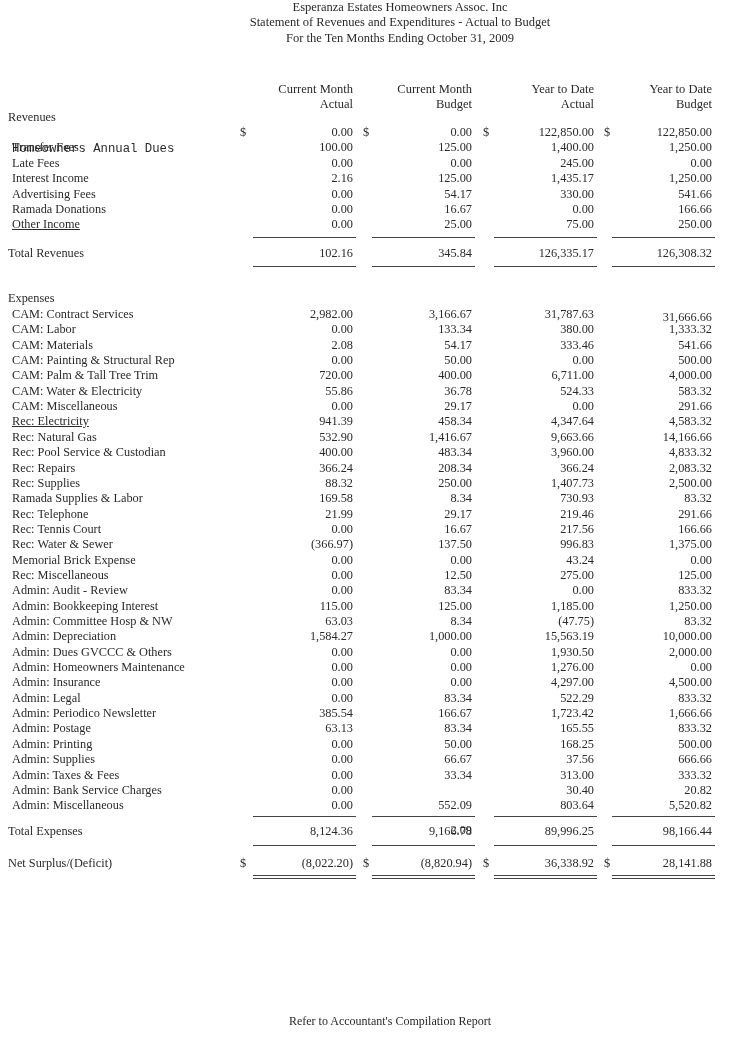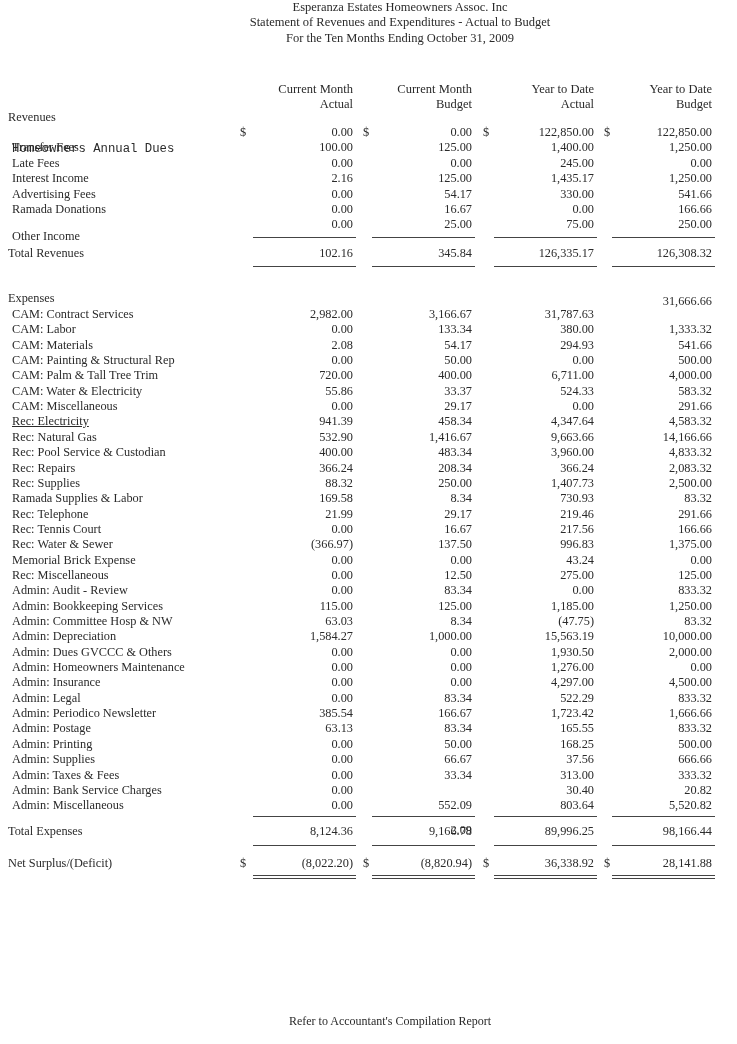--- a/index.html
+++ b/index.html
@@ -58,21 +58,21 @@
       <div class="lbl" style="top:187px;">Advertising Fees</div>
       <div class="num" style="top:187px;left:248px;width:105px;">0.00</div>
       <div class="num" style="top:187px;left:367px;width:105px;">54.17</div>
       <div class="num" style="top:187px;left:489px;width:105px;">330.00</div>
       <div class="num" style="top:187px;left:607px;width:105px;">541.66</div>
       <div class="lbl" style="top:202px;">Ramada Donations</div>
       <div class="num" style="top:202px;left:248px;width:105px;">0.00</div>
       <div class="num" style="top:202px;left:367px;width:105px;">16.67</div>
       <div class="num" style="top:202px;left:489px;width:105px;">0.00</div>
       <div class="num" style="top:202px;left:607px;width:105px;">166.66</div>
-      <div class="lbl" style="top:229px;">Other Income</div>
+      <div class="lbl" style="top:217px;text-decoration:underline;">Other Income</div>
       <div class="num" style="top:217px;left:248px;width:105px;">0.00</div>
       <div class="num" style="top:217px;left:367px;width:105px;">25.00</div>
       <div class="num" style="top:217px;left:489px;width:105px;">75.00</div>
       <div class="num" style="top:217px;left:607px;width:105px;">250.00</div>
       <div class="rule" style="left:253px;width:103px;top:237px;"></div>
       <div class="rule" style="left:372px;width:103px;top:237px;"></div>
       <div class="rule" style="left:494px;width:103px;top:237px;"></div>
       <div class="rule" style="left:612px;width:103px;top:237px;"></div>
       <div class="lbl" style="top: 246px; left: 8px;">Total Revenues</div>
       <div class="num" style="top:246px;left:248px;width:105px;">102.16</div>
@@ -81,44 +81,44 @@
       <div class="num" style="top:246px;left:607px;width:105px;">126,308.32</div>
       <div class="rule" style="left:253px;width:103px;top:266px;"></div>
       <div class="rule" style="left:372px;width:103px;top:266px;"></div>
       <div class="rule" style="left:494px;width:103px;top:266px;"></div>
       <div class="rule" style="left:612px;width:103px;top:266px;"></div>
       <div class="lbl section" style="top:291px;">Expenses</div>
       <div class="lbl" style="top:307px;">CAM: Contract Services</div>
       <div class="num" style="top:307px;left:248px;width:105px;">2,982.00</div>
       <div class="num" style="top:307px;left:367px;width:105px;">3,166.67</div>
       <div class="num" style="top:307px;left:489px;width:105px;">31,787.63</div>
-      <div class="num" style="top:294px;left:607px;width:105px;">31,666.66</div>
+      <div class="num" style="top:310px;left:607px;width:105px;">31,666.66</div>
       <div class="lbl" style="top:322px;">CAM: Labor</div>
       <div class="num" style="top:322px;left:248px;width:105px;">0.00</div>
       <div class="num" style="top:322px;left:367px;width:105px;">133.34</div>
       <div class="num" style="top:322px;left:489px;width:105px;">380.00</div>
       <div class="num" style="top:322px;left:607px;width:105px;">1,333.32</div>
       <div class="lbl" style="top:338px;">CAM: Materials</div>
       <div class="num" style="top:338px;left:248px;width:105px;">2.08</div>
       <div class="num" style="top:338px;left:367px;width:105px;">54.17</div>
-      <div class="num" style="top:338px;left:489px;width:105px;">294.93</div>
+      <div class="num" style="top:338px;left:489px;width:105px;">333.46</div>
       <div class="num" style="top:338px;left:607px;width:105px;">541.66</div>
       <div class="lbl" style="top:353px;">CAM: Painting &amp; Structural Rep</div>
       <div class="num" style="top:353px;left:248px;width:105px;">0.00</div>
       <div class="num" style="top:353px;left:367px;width:105px;">50.00</div>
       <div class="num" style="top:353px;left:489px;width:105px;">0.00</div>
       <div class="num" style="top:353px;left:607px;width:105px;">500.00</div>
       <div class="lbl" style="top:368px;">CAM: Palm &amp; Tall Tree Trim</div>
       <div class="num" style="top:368px;left:248px;width:105px;">720.00</div>
       <div class="num" style="top:368px;left:367px;width:105px;">400.00</div>
       <div class="num" style="top:368px;left:489px;width:105px;">6,711.00</div>
       <div class="num" style="top:368px;left:607px;width:105px;">4,000.00</div>
       <div class="lbl" style="top:384px;">CAM: Water &amp; Electricity</div>
       <div class="num" style="top:384px;left:248px;width:105px;">55.86</div>
-      <div class="num" style="top:384px;left:367px;width:105px;">33.37</div>
+      <div class="num" style="top:384px;left:367px;width:105px;">36.78</div>
       <div class="num" style="top:384px;left:489px;width:105px;">524.33</div>
       <div class="num" style="top:384px;left:607px;width:105px;">583.32</div>
       <div class="lbl" style="top:399px;">CAM: Miscellaneous</div>
       <div class="num" style="top:399px;left:248px;width:105px;">0.00</div>
       <div class="num" style="top:399px;left:367px;width:105px;">29.17</div>
       <div class="num" style="top:399px;left:489px;width:105px;">0.00</div>
       <div class="num" style="top:399px;left:607px;width:105px;">291.66</div>
       <div class="lbl" style="top:414px;text-decoration:underline;">Rec: Electricity</div>
       <div class="num" style="top:414px;left:248px;width:105px;">941.39</div>
       <div class="num" style="top:414px;left:367px;width:105px;">458.34</div>
@@ -172,21 +172,21 @@
       <div class="lbl" style="top:568px;">Rec: Miscellaneous</div>
       <div class="num" style="top:568px;left:248px;width:105px;">0.00</div>
       <div class="num" style="top:568px;left:367px;width:105px;">12.50</div>
       <div class="num" style="top:568px;left:489px;width:105px;">275.00</div>
       <div class="num" style="top:568px;left:607px;width:105px;">125.00</div>
       <div class="lbl" style="top:583px;">Admin: Audit - Review</div>
       <div class="num" style="top:583px;left:248px;width:105px;">0.00</div>
       <div class="num" style="top:583px;left:367px;width:105px;">83.34</div>
       <div class="num" style="top:583px;left:489px;width:105px;">0.00</div>
       <div class="num" style="top:583px;left:607px;width:105px;">833.32</div>
-      <div class="lbl" style="top:599px;">Admin: Bookkeeping Services</div>
+      <div class="lbl" style="top:599px;">Admin: Bookkeeping Interest</div>
       <div class="num" style="top:599px;left:248px;width:105px;">115.00</div>
       <div class="num" style="top:599px;left:367px;width:105px;">125.00</div>
       <div class="num" style="top:599px;left:489px;width:105px;">1,185.00</div>
       <div class="num" style="top:599px;left:607px;width:105px;">1,250.00</div>
       <div class="lbl" style="top:614px;">Admin: Committee Hosp &amp; NW</div>
       <div class="num" style="top:614px;left:248px;width:105px;">63.03</div>
       <div class="num" style="top:614px;left:367px;width:105px;">8.34</div>
       <div class="num" style="top:614px;left:489px;width:105px;">(47.75)</div>
       <div class="num" style="top:614px;left:607px;width:105px;">83.32</div>
       <div class="lbl" style="top:629px;">Admin: Depreciation</div>

